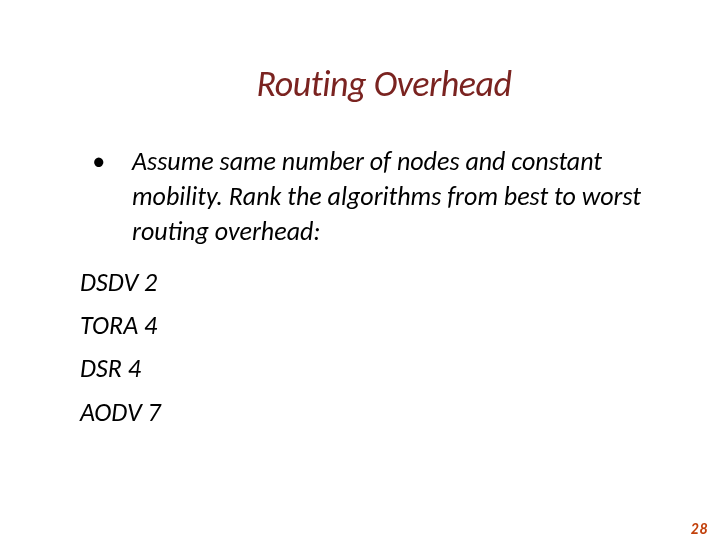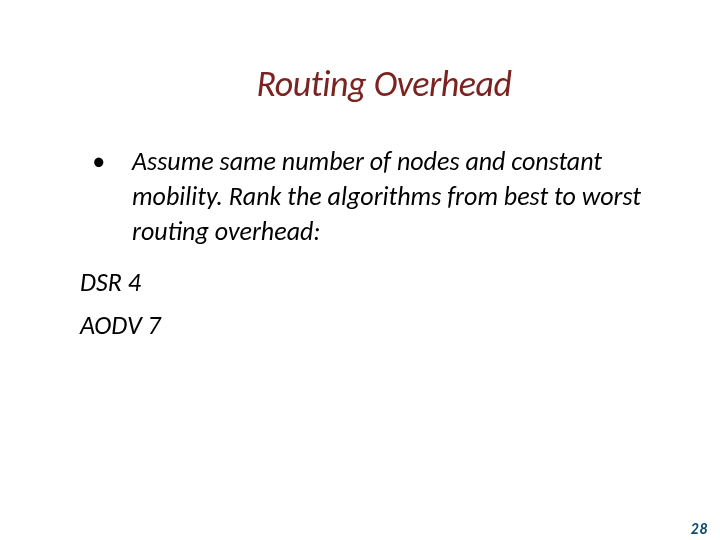--- a/index.html
+++ b/index.html
@@ -50,33 +50,35 @@
       flex: 1;
     }
     .flat-line {
       padding-left: 0;
       margin-bottom: 0;
     }
     .page-number {
       position: absolute;
       bottom: 18px;
       right: 28px;
-      color: #0c4a6e;
+      color: #c2410c;
       font-size: 15px;
       font-weight: bold;
       letter-spacing: 1px;
     }
   </style>
 </head>
 <body>
 
 <div class="slide">
   <h1 class="title">Routing Overhead</h1>
   <div class="content">
     <div class="bullet-line">
       <span class="bullet">•</span>
       <span class="bullet-text">Assume same number of nodes and constant mobility. Rank the algorithms from best to worst routing overhead:</span>
     </div>
+    <div class="flat-line">DSDV 2</div>
+    <div class="flat-line">TORA 4</div>
     <div class="flat-line">DSR 4</div>
     <div class="flat-line">AODV 7</div>
   </div>
   <div class="page-number">28</div>
 </div>
 
 </body></html>

